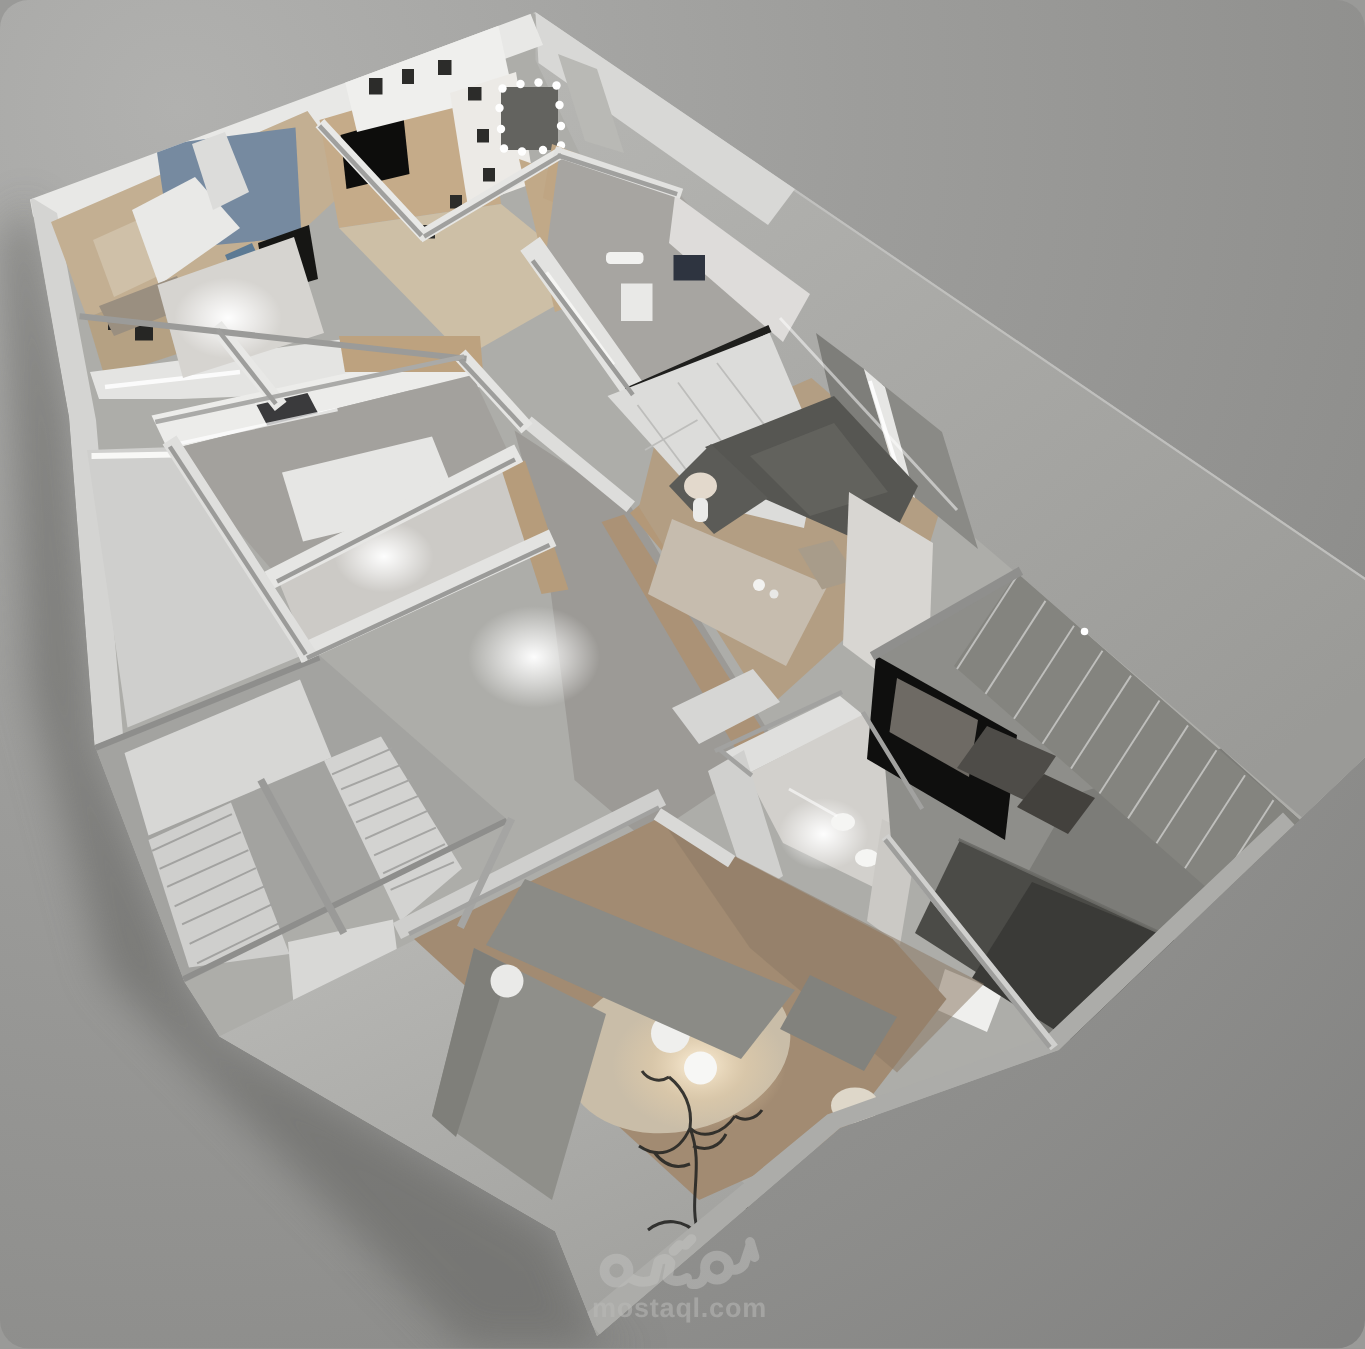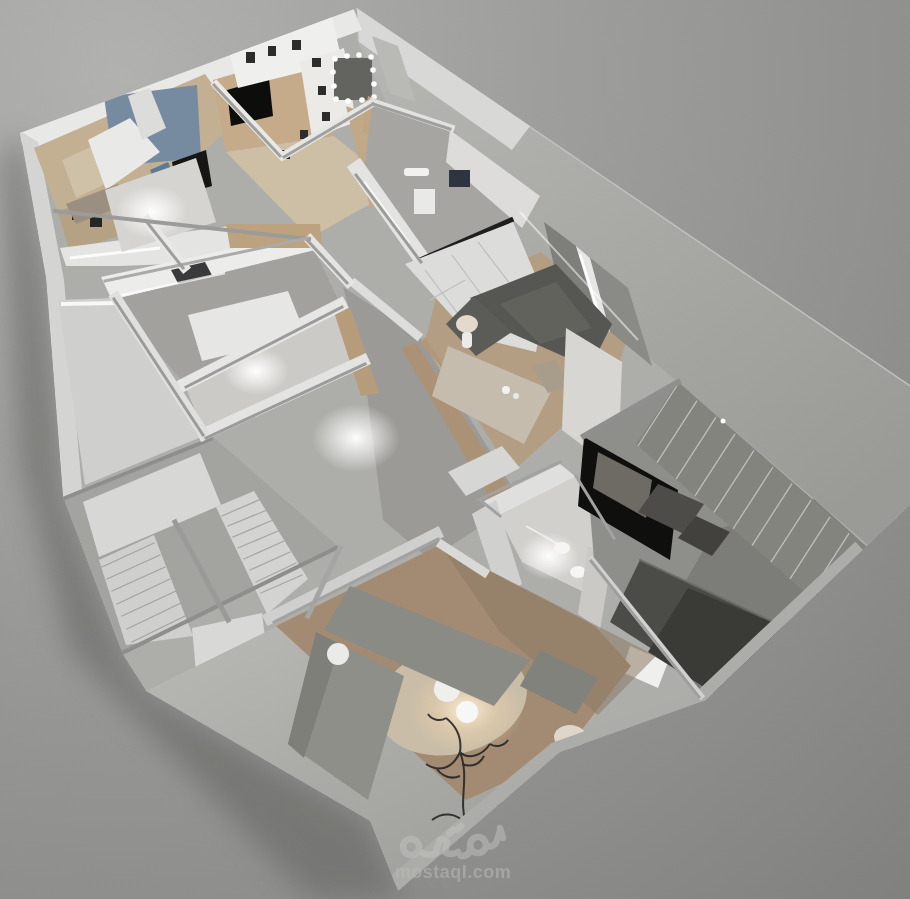--- a/index.html
+++ b/index.html
@@ -1,16 +1,16 @@
 <!DOCTYPE html>
 <html><head>
 <meta charset="utf-8">
 <style>
   html,body{margin:0;padding:0;background:#9a9a98;}
-  #stage{width:910px;height:899px;position:relative;overflow:hidden;font-family:"Liberation Sans", sans-serif;}
+  #stage{width:910px;height:899px;position:relative;overflow:hidden;font-family:"Liberation Sans", sans-serif;border-radius:19px;}
 </style>
 </head>
 <body>
 <div id="stage">
 <svg width="910" height="899" viewBox="0 0 910 899">
 <defs>
   <radialGradient id="bg" cx="0.13" cy="0.08" r="1.25">
     <stop offset="0" stop-color="#b1b1af"></stop>
     <stop offset="0.4" stop-color="#9d9d9b"></stop>
     <stop offset="0.75" stop-color="#8e8e8c"></stop>

